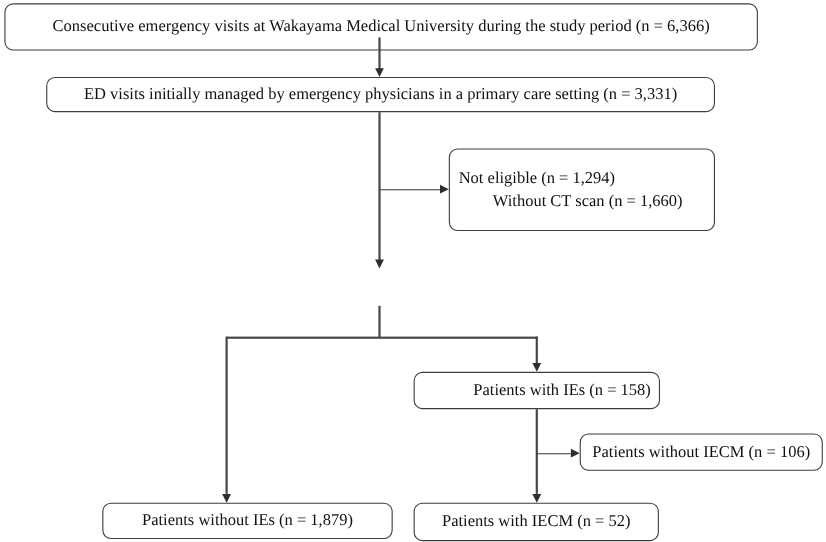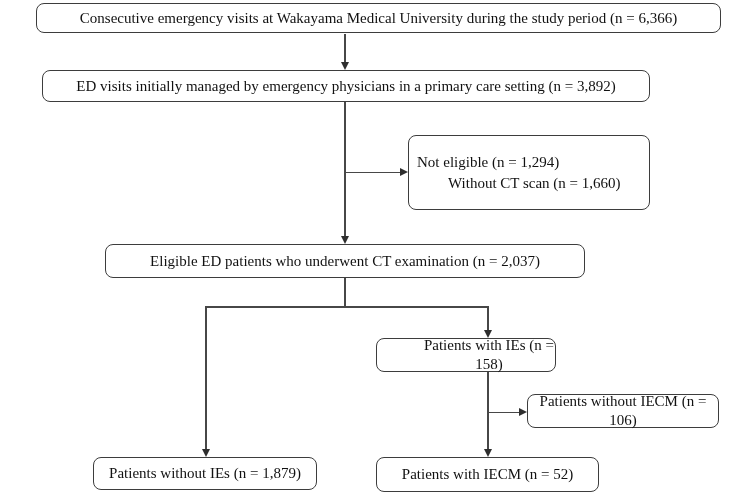--- a/index.html
+++ b/index.html
@@ -56,27 +56,27 @@
     border-right: 4px solid transparent;
     border-top: 8px solid #2e2e2e;
   }
   .arr.right {
     border-top: 4px solid transparent;
     border-bottom: 4px solid transparent;
     border-left: 8px solid #2e2e2e;
   }
 
   
-  #node-consecutive   { left: 4px;   top: 3px;   width: 685px; height: 30px; margin-left: 32px; }
+  #node-consecutive   { left: 4px;   top: 3px;   width: 685px; height: 43px; }
   #node-ed-visits     { left: 42px;  top: 70px;  width: 608px; height: 32px; }
   #node-not-eligible  { left: 408px; top: 135px; width: 242px; height: 75px; }
   #node-eligible      { left: 105px; top: 244px; width: 480px; height: 34px; }
-  #node-with-ies      { left: 376px; top: 338px; width: 180px; height: 34px; padding-left: 46px; }
-  #node-without-iecm  { left: 527px; top: 394px; width: 192px; height: 34px; }
-  #node-without-ies   { left: 93px;  top: 457px; width: 224px; height: 33px; }
+  #node-with-ies      { left: 376px; top: 338px; width: 224px; height: 34px; padding-left: 46px; }
+  #node-without-iecm  { left: 527px; top: 394px; width: 221px; height: 34px; }
+  #node-without-ies   { left: 93px;  top: 457px; width: 264px; height: 33px; }
   #node-with-iecm     { left: 376px; top: 457px; width: 223px; height: 35px; }
 
   
   #l-a-b        { left: 344.25px; top: 34px;    height: 29px; }
   #arr-b        { left: 341px;    top: 62px; }
   #l-b-c        { left: 344.25px; top: 102px;   height: 135px; }
   #arr-c        { left: 341px;    top: 236px; }
   #l-noteligible{ left: 345px;    top: 171.5px; width: 55px; }
   #arr-ne       { left: 400px;    top: 168px; }
   #l-c-split    { left: 344.25px; top: 278px;   height: 29px; }
@@ -93,31 +93,28 @@
 </head>
 <body>
 
 <div class="canvas">
 
   <div class="node" id="node-consecutive">
     <span>Consecutive emergency visits at Wakayama Medical University during the study period (n = 6,366)</span>
   </div>
 
   <div class="node" id="node-ed-visits">
-    <span>ED visits initially managed by emergency physicians in a primary care setting (n = 3,892)</span>
+    <span>ED visits initially managed by emergency physicians in a primary care setting (n = 3,331)</span>
   </div>
 
   <div class="node multiline" id="node-not-eligible">
     <div>Not eligible (n = 1,294)</div>
     <div class="indent">Without CT scan (n = 1,660)</div>
   </div>
 
-  <div class="node" id="node-eligible">
-    <span>Eligible ED patients who underwent CT examination (n = 2,037)</span>
-  </div>
 
   <div class="node" id="node-with-ies">
     <span>Patients with IEs (n = 158)</span>
   </div>
 
   <div class="node" id="node-without-iecm">
     <span>Patients without IECM (n = 106)</span>
   </div>
 
   <div class="node" id="node-without-ies">

